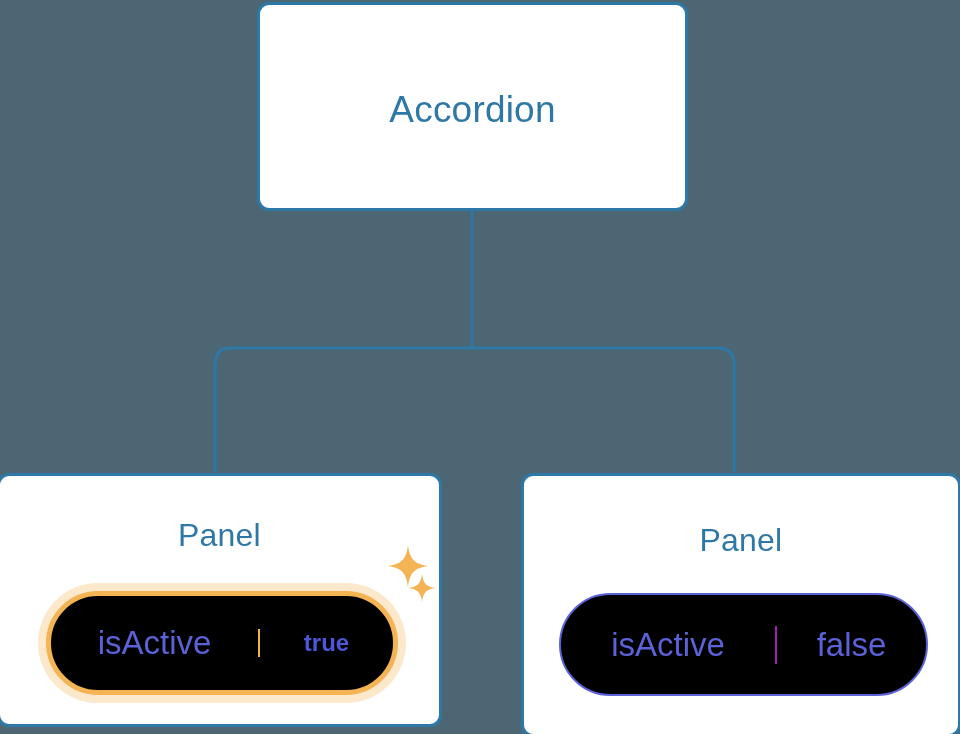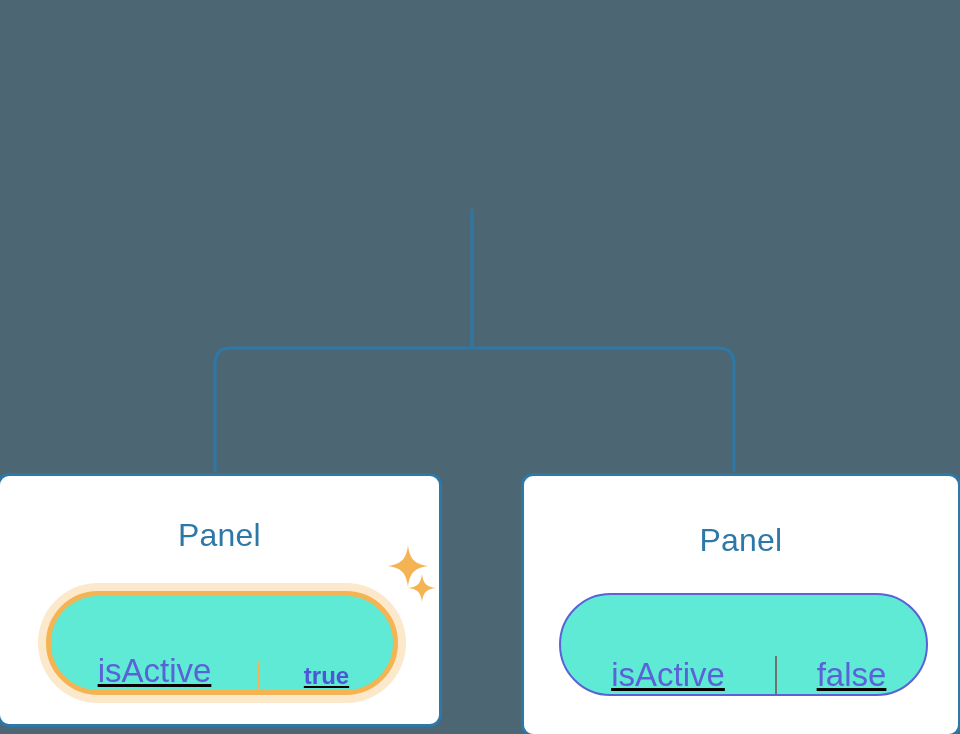--- a/index.html
+++ b/index.html
@@ -75,40 +75,39 @@
   }
   #node-panel-right .node-title {
     top: 46px;
     font-size: 32px;
   }
 
   
   .prop-pill {
     position: absolute;
     display: flex;
-    align-items: flex-end;
+    align-items: center;
     box-sizing: border-box;
     border-radius: 999px;
-    background: #5eead4;
-    text-decoration: underline;
+    background: #000000;
   }
   .prop-key, .prop-val {
     display: flex;
     align-items: center;
     justify-content: center;
     box-sizing: border-box;
     white-space: nowrap;
   }
 
   
   .prop-pill.idle {
     border: 2px solid #5b61d6;
   }
   .prop-pill.idle .prop-val {
-    border-left: 2px solid #737373;
+    border-left: 2px solid #a21caf;
   }
   .prop-pill.idle .prop-key,
   .prop-pill.idle .prop-val {
     color: #5b61d6;
     font-size: 33px;
     font-weight: 400;
   }
 
   
   .prop-pill.highlight {
@@ -160,20 +159,23 @@
 </head>
 <body>
 
 <div id="stage">
 
   <svg id="connectors" viewBox="0 0 960 734" width="960" height="734" aria-hidden="true">
     <path d="M 472 209 L 472 348" fill="none" stroke="#2e78a8" stroke-width="3"></path>
     <path d="M 215 472 L 215 364 Q 215 348 231 348 L 718 348 Q 734 348 734 364 L 734 472" fill="none" stroke="#2e78a8" stroke-width="3"></path>
   </svg>
 
+  <div class="node-card" id="node-accordion">
+    <div class="node-title">Accordion</div>
+  </div>
 
   <div class="node-card" id="node-panel-left">
     <div class="node-title">Panel</div>
 
     <div class="prop-pill highlight" id="pill-left">
       <span class="prop-key">isActive</span>
       <span class="prop-val">true</span>
     </div>
   </div>
 

